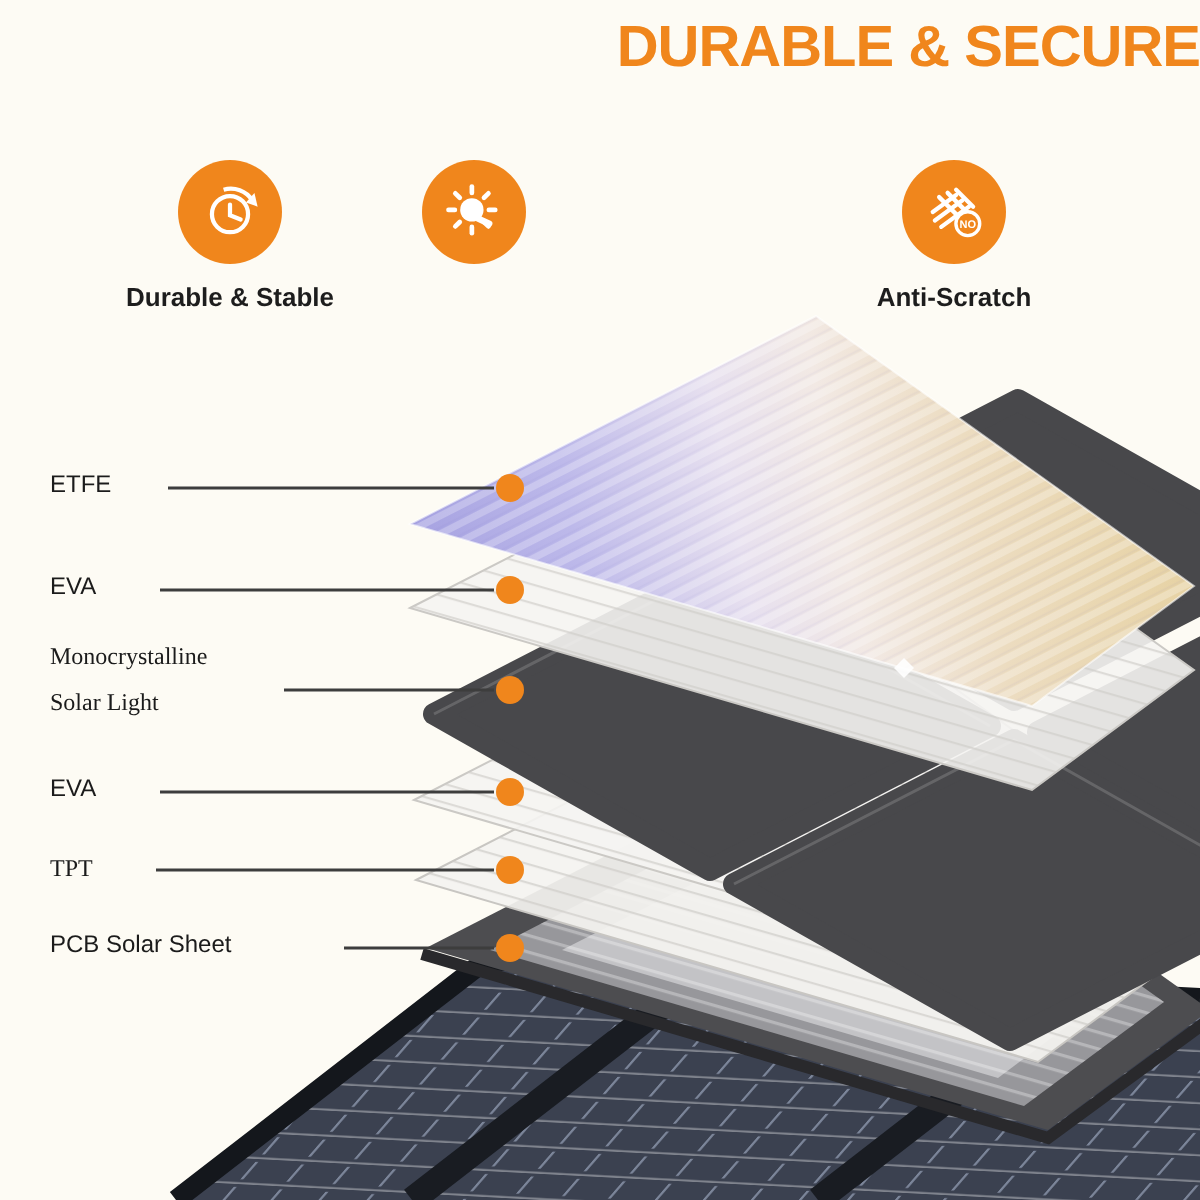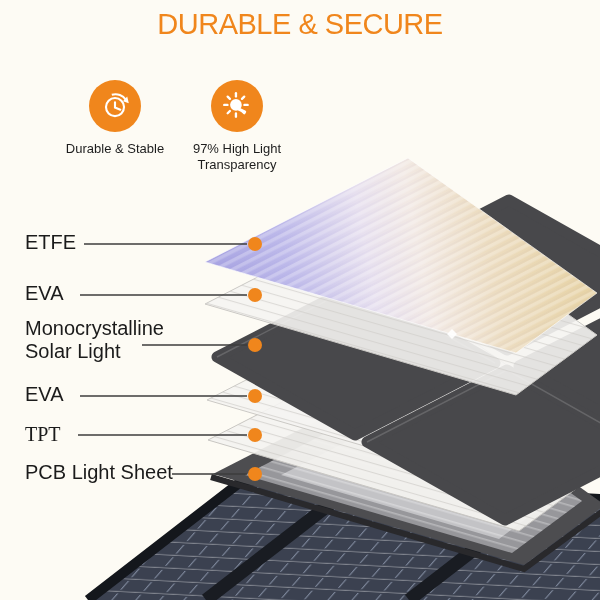--- a/index.html
+++ b/index.html
@@ -1,35 +1,35 @@
 <!DOCTYPE html>
 <html><head>
 <meta charset="utf-8">
 <style>
   html,body{margin:0;padding:0;}
   #stage{
     position:relative;width:600px;height:600px;overflow:hidden;
     background:#fdfbf4;font-family:"Liberation Sans",sans-serif;
   }
   .title{
-    position:absolute;top:8px;left:0;width:600px;text-align:center;
-    font-size:29px;font-weight:400;color:#f0861c;letter-spacing:-0.5px;
+    position:absolute;top:8px;left:0;width:600px;text-align:right;
+    font-size:29px;font-weight:700;color:#f0861c;letter-spacing:-0.5px;
   }
   .feature{position:absolute;width:130px;text-align:center;}
   .feature .circ{
     width:52px;height:52px;border-radius:50%;background:#f0861c;
     margin:0 auto;display:flex;align-items:center;justify-content:center;
   }
   .feature .lbl{
-    margin-top:9px;font-size:13px;font-weight:400;color:#1d1d1d;line-height:16px;
+    margin-top:9px;font-size:13px;font-weight:700;color:#1d1d1d;line-height:16px;
   }
   .layer-label{
-    position:absolute;left:25px;font-size:20px;color:#1b1b1b;line-height:23px;
-  }
-  .layer-label span{display:block;}
+    position:absolute;left:25px;font-size:12px;color:#1b1b1b;line-height:23px;
+  }
+  .layer-label span{display:block;font-family:Liberation Serif, serif;}
   #diagram{position:absolute;left:0;top:0;}
 </style>
 </head>
 <body>
 
 <div id="stage">
 
   <svg id="diagram" width="600" height="600" viewBox="0 0 600 600">
     <defs>
       <linearGradient id="etfeGrad" gradientUnits="userSpaceOnUse" x1="205" y1="310" x2="600" y2="235">
@@ -158,28 +158,44 @@
           <line x1="4" y1="15" x2="7" y2="15"></line>
           <line x1="23" y1="15" x2="26" y2="15"></line>
           <line x1="7.2" y1="7.2" x2="9.3" y2="9.3"></line>
           <line x1="20.7" y1="20.7" x2="22.8" y2="22.8"></line>
           <line x1="7.2" y1="22.8" x2="9.3" y2="20.7"></line>
           <line x1="20.7" y1="9.3" x2="22.8" y2="7.2"></line>
         </g>
         <rect x="17" y="17" width="9" height="3" rx="1.5" fill="#fff" transform="rotate(25 17 17)"></rect>
       </svg>
     </div>
-    <div class="lbl">97% High Light Transparency</div>
-  </div>
-
-
+  </div>
+
+
+  <div class="feature" style="left:412px;top:80px;">
+    <div class="circ">
+      <svg width="34" height="34" viewBox="0 0 32 32">
+        <g stroke="#fff" stroke-width="2" stroke-linecap="round">
+          <line x1="6" y1="16" x2="17" y2="8"></line>
+          <line x1="7" y1="20" x2="20" y2="10.5"></line>
+          <line x1="10" y1="23" x2="23" y2="13.5"></line>
+          <line x1="9" y1="9" x2="19" y2="19"></line>
+          <line x1="13" y1="7" x2="23" y2="17"></line>
+          <line x1="17" y1="5.5" x2="25" y2="13.5"></line>
+        </g>
+        <circle cx="22.5" cy="21.5" r="5.6" fill="#f0861c" stroke="#fff" stroke-width="1.6"></circle>
+        <text x="22.5" y="23.6" text-anchor="middle" font-size="5.2" font-weight="bold" fill="#fff" font-family="Liberation Sans, sans-serif">NO</text>
+      </svg>
+    </div>
+    <div class="lbl">Anti-Scratch</div>
+  </div>
 
   <div class="layer-label" style="top:231px;">ETFE</div>
   <div class="layer-label" style="top:282px;">EVA</div>
   <div class="layer-label" style="top:317px;">
     <span>Monocrystalline</span>
     <span>Solar Light</span>
   </div>
   <div class="layer-label" style="top:383px;">EVA</div>
   <div class="layer-label" style="top:423px;font-family:Liberation Serif, serif;">TPT</div>
-  <div class="layer-label" style="top:461px;">PCB Light Sheet</div>
+  <div class="layer-label" style="top:461px;">PCB Solar Sheet</div>
 
 </div>
 
 </body></html>

